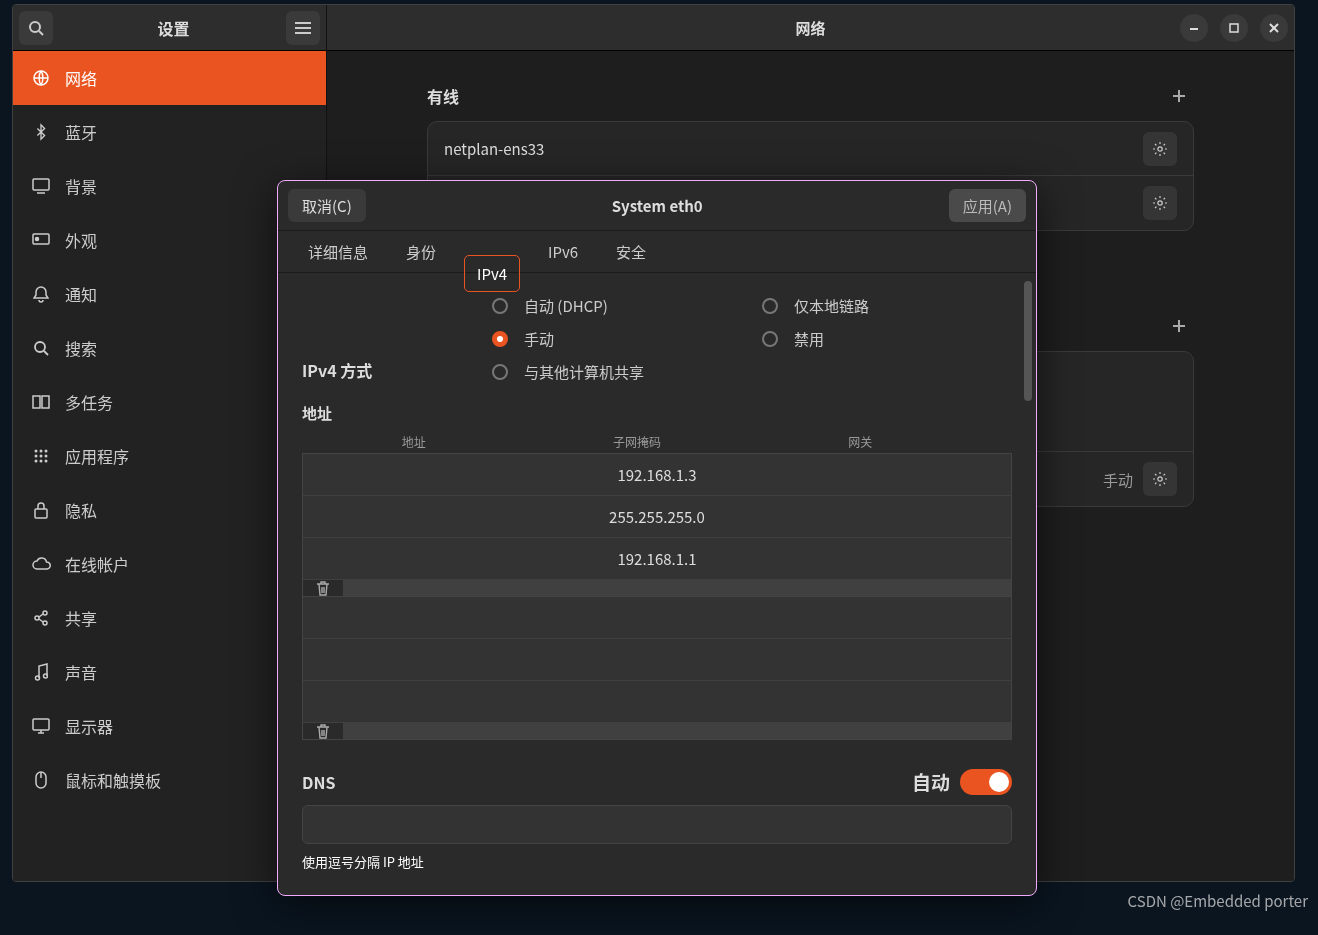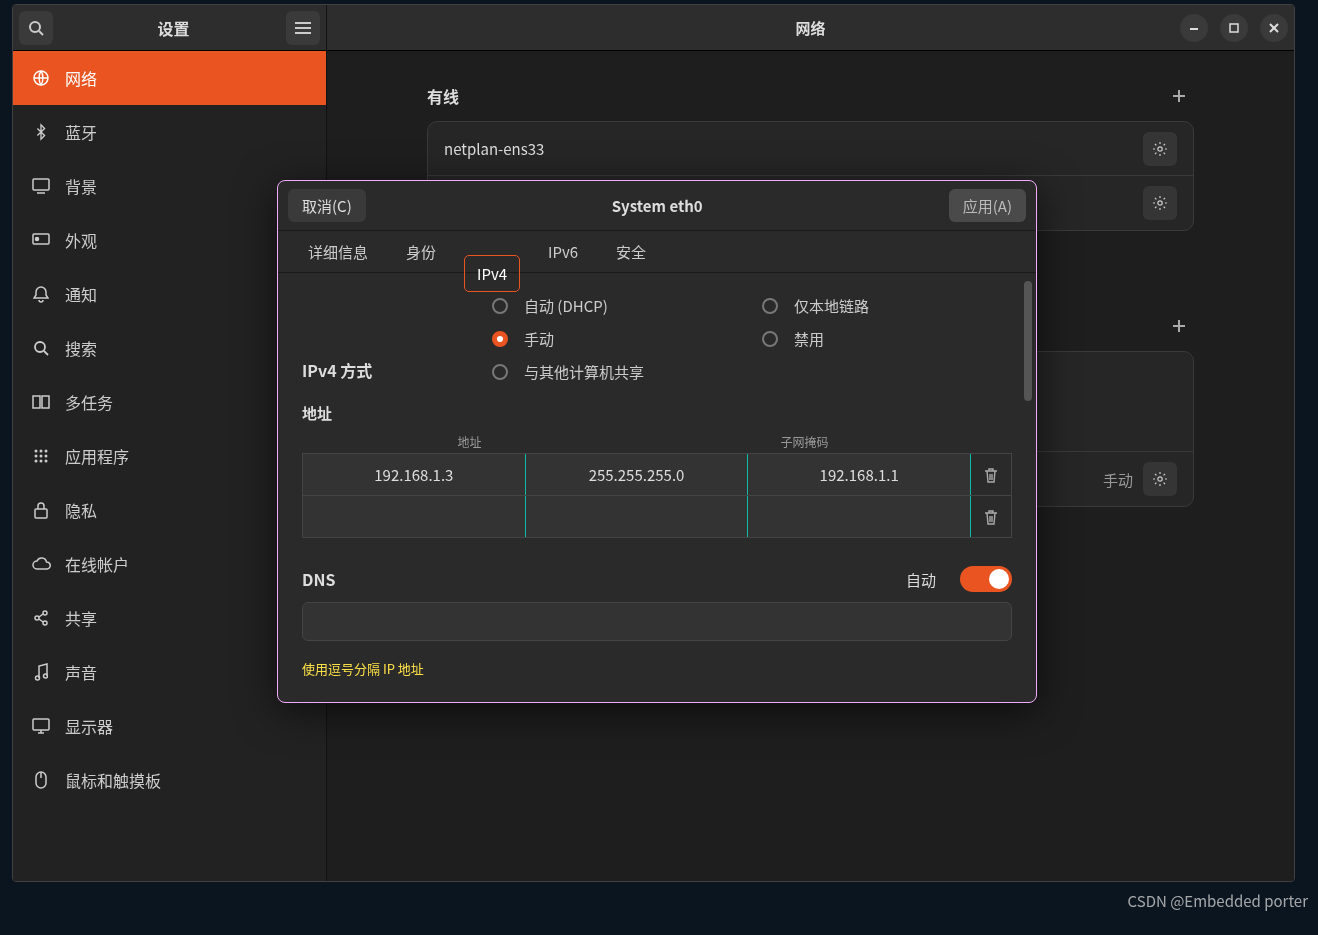--- a/index.html
+++ b/index.html
@@ -205,44 +205,44 @@
   }
   .radio.checked .dot { background:#e95420; border-color:#e95420; }
   .radio.checked .dot::after {
     content:""; position:absolute; inset:3px; background:#fff; border-radius:50%;
   }
   .addr-label { font-weight:700; margin-top: 20px; margin-bottom: 6px; }
   .addr-table { width:100%; }
   .addr-head { display:flex; font-size:12px; color:#999; }
   .addr-head div, .addr-row input { flex:1; text-align:center; }
   .addr-head div { padding:4px; }
-  .addr-row { display:flex; gap:1px; background:#14b8a6; border:1px solid #444; margin-top:-1px; }
+  .addr-row { display:flex; gap:1px; background:#404040; border:1px solid #444; margin-top:-1px;flex-direction:column; }
   .addr-row input {
     background:#333; border:none; color:#ddd; padding:10px 12px;
     font-size:15px; font-family: inherit; outline:none;
   }
   .addr-row .del {
     width:40px; display:flex; align-items:center; justify-content:center;
     color:#aaa; background:#2a2a2a;
   }
   .addr-head .del-col { width:40px; flex:none; }
   .dns-row { display:flex; align-items:center; margin-top:28px; font-weight:700; font-size:16px;}
-  .dns-row .auto-label { margin-left:auto; margin-right:24px; font-weight:400; font-size:15px;}
+  .dns-row .auto-label { margin-left:auto; margin-right:10px; font-weight:700; font-size:19px;}
   .switch {
     width:52px; height:26px; background:#e95420; border-radius:13px; position:relative;
   }
   .switch .knob {
     position:absolute; right:3px; top:3px; width:20px; height:20px;
     background:#fff; border-radius:50%;
   }
   .dns-input {
     width:100%; background:#333; border:1px solid #444; border-radius:6px;
     padding:10px; margin-top:10px; color:#ddd; font-size:15px;
   }
-  .hint { font-size:13px; color:#fde047; margin-top:18px; }
+  .hint { font-size:13px; color:#ffffff; margin-top:8px; }
   .watermark {
     position:absolute; right:10px; bottom:24px; color:#ccc;
     font-size:15px; opacity:0.8;
   }
   svg { display:block; }
 </style>
 </head>
 <body>
 
 <div class="window">
@@ -525,20 +525,21 @@
             <span class="dot"></span>
             <span>与其他计算机共享</span>
           </div>
         </div>
     </div>
     <div class="addr-label">地址</div>
     <div class="addr-table">
       <div class="addr-head">
         <div>地址</div>
         <div>子网掩码</div>
+        <div>网关</div>
         <div class="del-col"></div>
       </div>
       <div id="addr-rows">
           <div class="addr-row">
     <input value="192.168.1.3" style="">
     <input value="255.255.255.0" style="">
     <input value="192.168.1.1" style="">
     <div class="del">
               <svg width="14" height="16" viewBox="0 0 14 16" fill="none" stroke="#aaa" stroke-width="1.4">
                 <path d="M1 4h12M5 4V2h4v2M3 4l1 11h6l1-11M6 7v6M8 7v6"></path>

